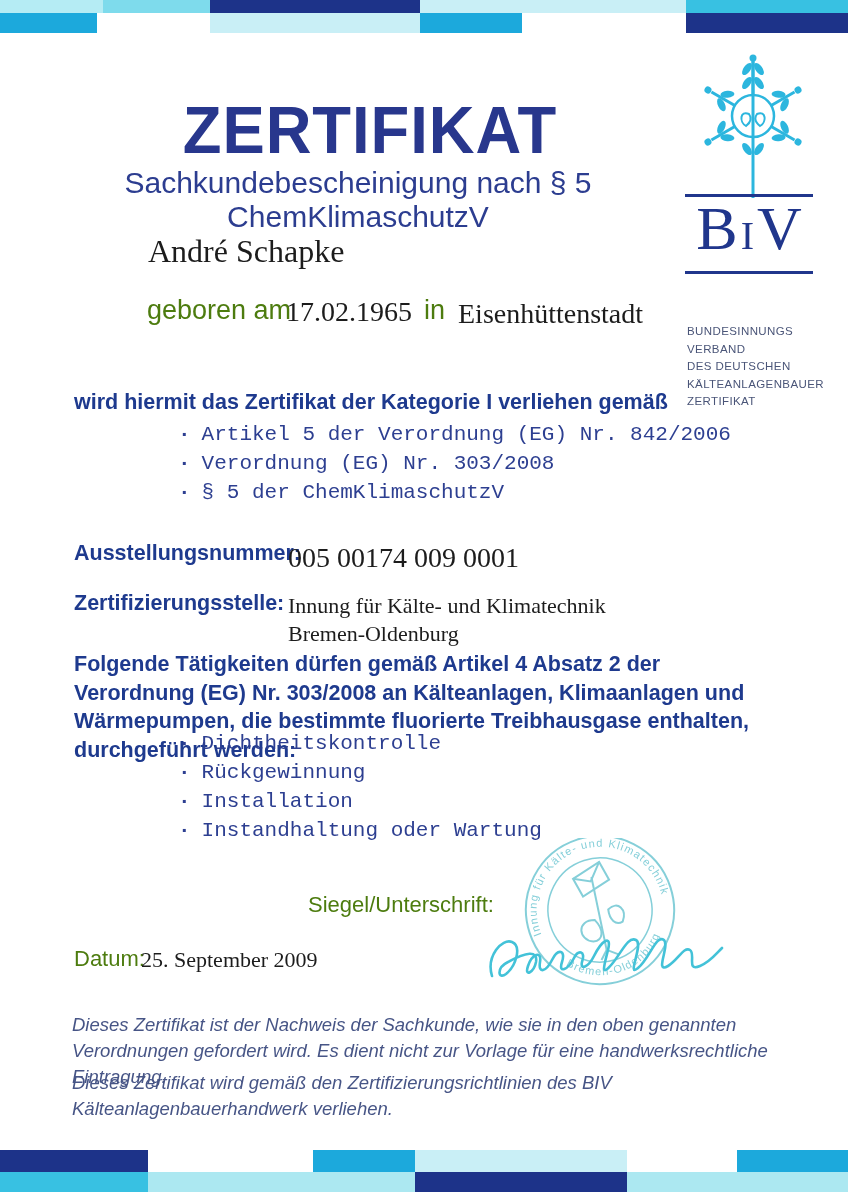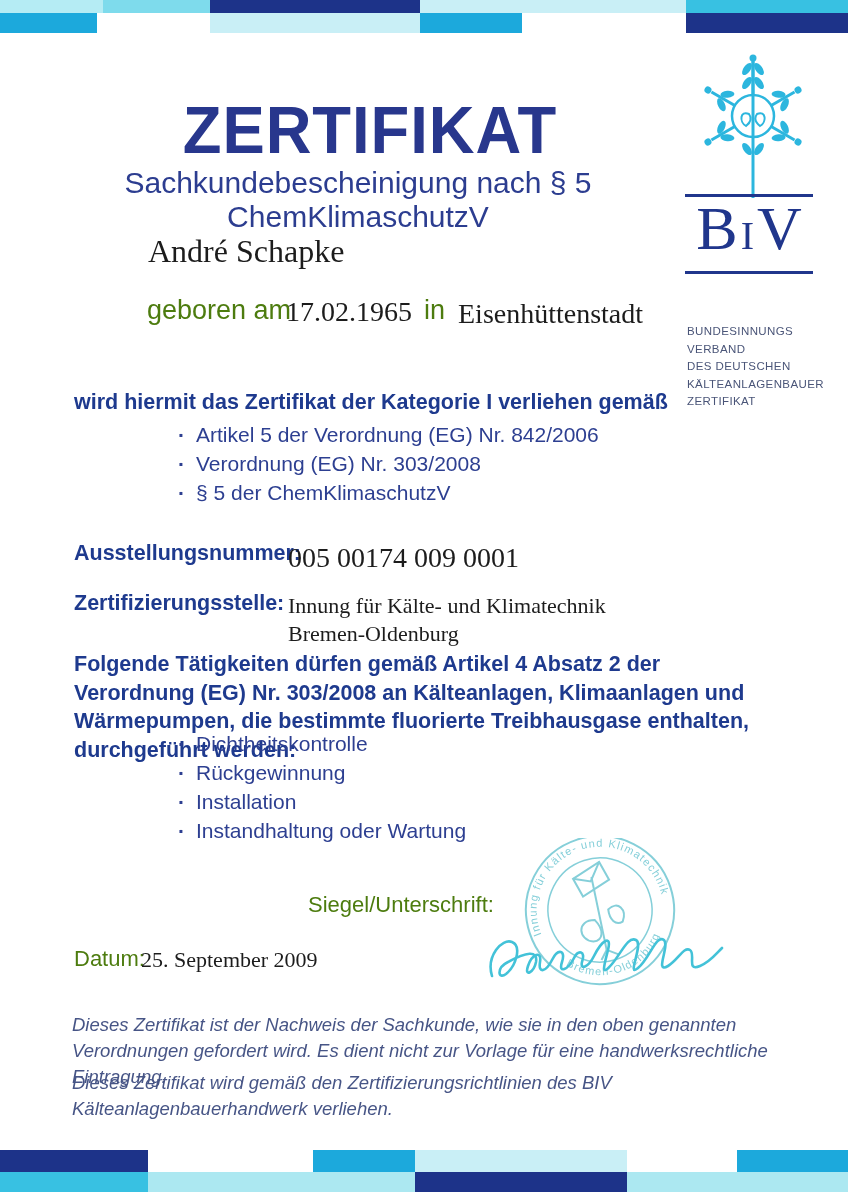--- a/index.html
+++ b/index.html
@@ -61,21 +61,21 @@
   .in-label{position:absolute;left:424px;top:295px;}
   .birth-place{position:absolute;left:458px;top:298px;font-size:28px;}
 
   
   .bold-navy{color:#1e3a8e;font-weight:bold;font-size:21.5px;}
   .award-heading{position:absolute;left:74px;top:390px;}
   ul.dotlist{
     list-style:none;margin:0;padding:0;position:absolute;left:178px;
     color:#2d3f91;font-size:21px;
   }
-  ul.dotlist li{line-height:29px;}
+  ul.dotlist li{line-height:29px;font-family:Liberation Mono, monospace;}
   ul.dotlist li::before{content:"·";margin-right:11px;font-weight:bold;}
   .award-list{top:420px;}
   .act-list{top:729px;line-height:28.6px;}
   .act-list li{line-height:28.7px;}
 
   
   .issue-label{position:absolute;left:74px;top:541px;}
   .issue-value{position:absolute;left:288px;top:542px;font-size:28px;}
   .authority-label{position:absolute;left:74px;top:591px;}
   .authority-value{position:absolute;left:288px;top:592px;font-size:22px;line-height:28px;}

